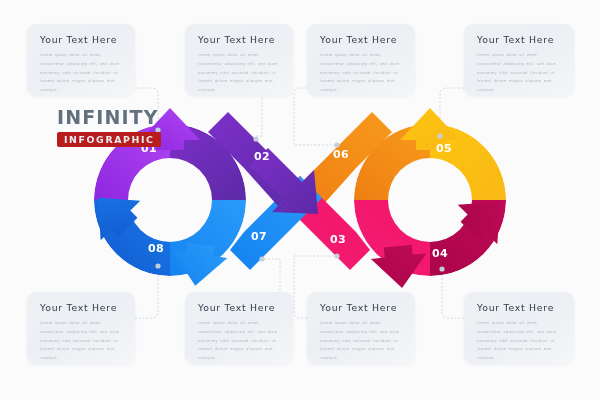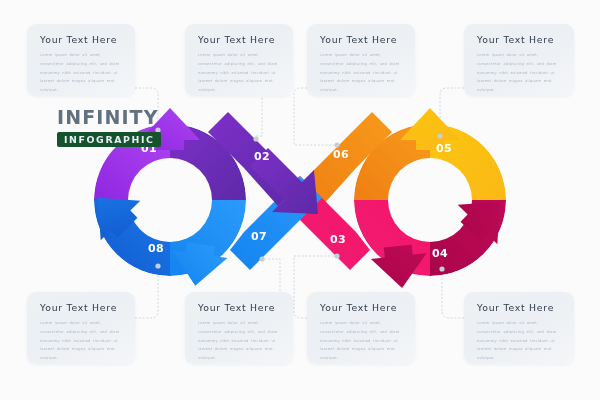--- a/index.html
+++ b/index.html
@@ -49,21 +49,21 @@
   .c8{left:464px;top:292px; width:110px;height:72px;}
 
   
   .title-block{position:absolute;left:33px;top:108px;margin-left:24px;}
   .title-l1,.title-l2{
     font-size:19px;font-weight:700;letter-spacing:1.1px;
     color:#62717f;line-height:1.03;margin:0;
   }
   .title-tag{
     display:inline-block;margin-top:4px;
-    background:#14532d;color:#e9eef2;
+    background:#b91c1c;color:#e9eef2;
     font-size:9.4px;font-weight:700;letter-spacing:1.6px;
     padding:2px 6px 2px 7px;border-radius:2px;
   }
 
   
   .conn{stroke:#c9d1d9;stroke-width:.9;fill:none;stroke-dasharray:1.9 1.9;}
   .dot{fill:#c7ced6;}
   .steplabel{
     font-family:"DejaVu Sans",sans-serif;
     font-size:11px;font-weight:700;fill:#ffffff;letter-spacing:.4px;

